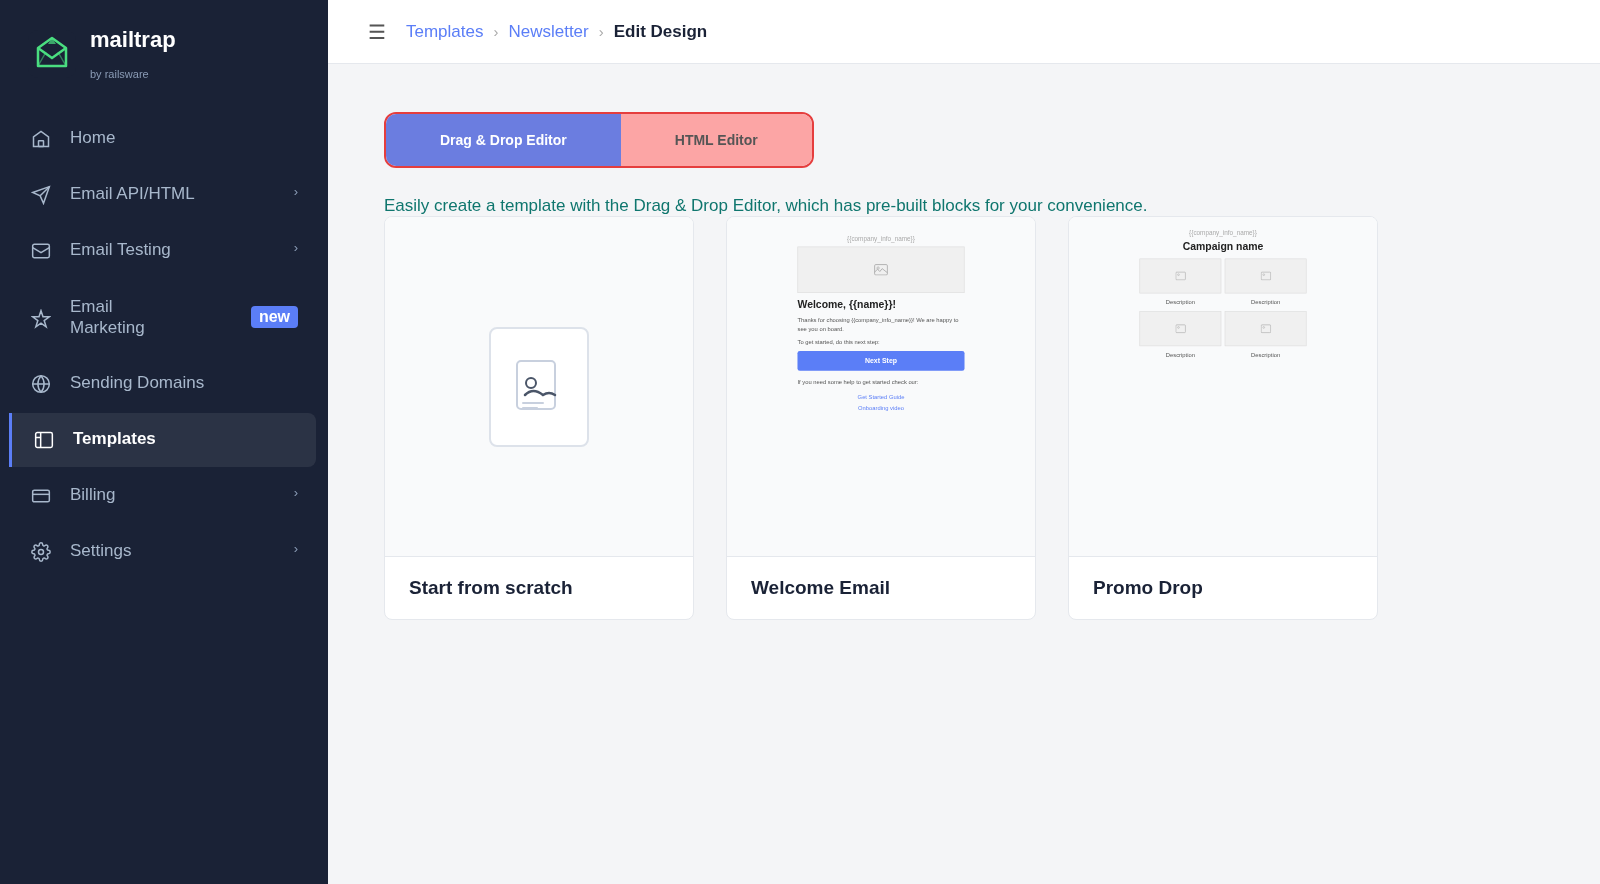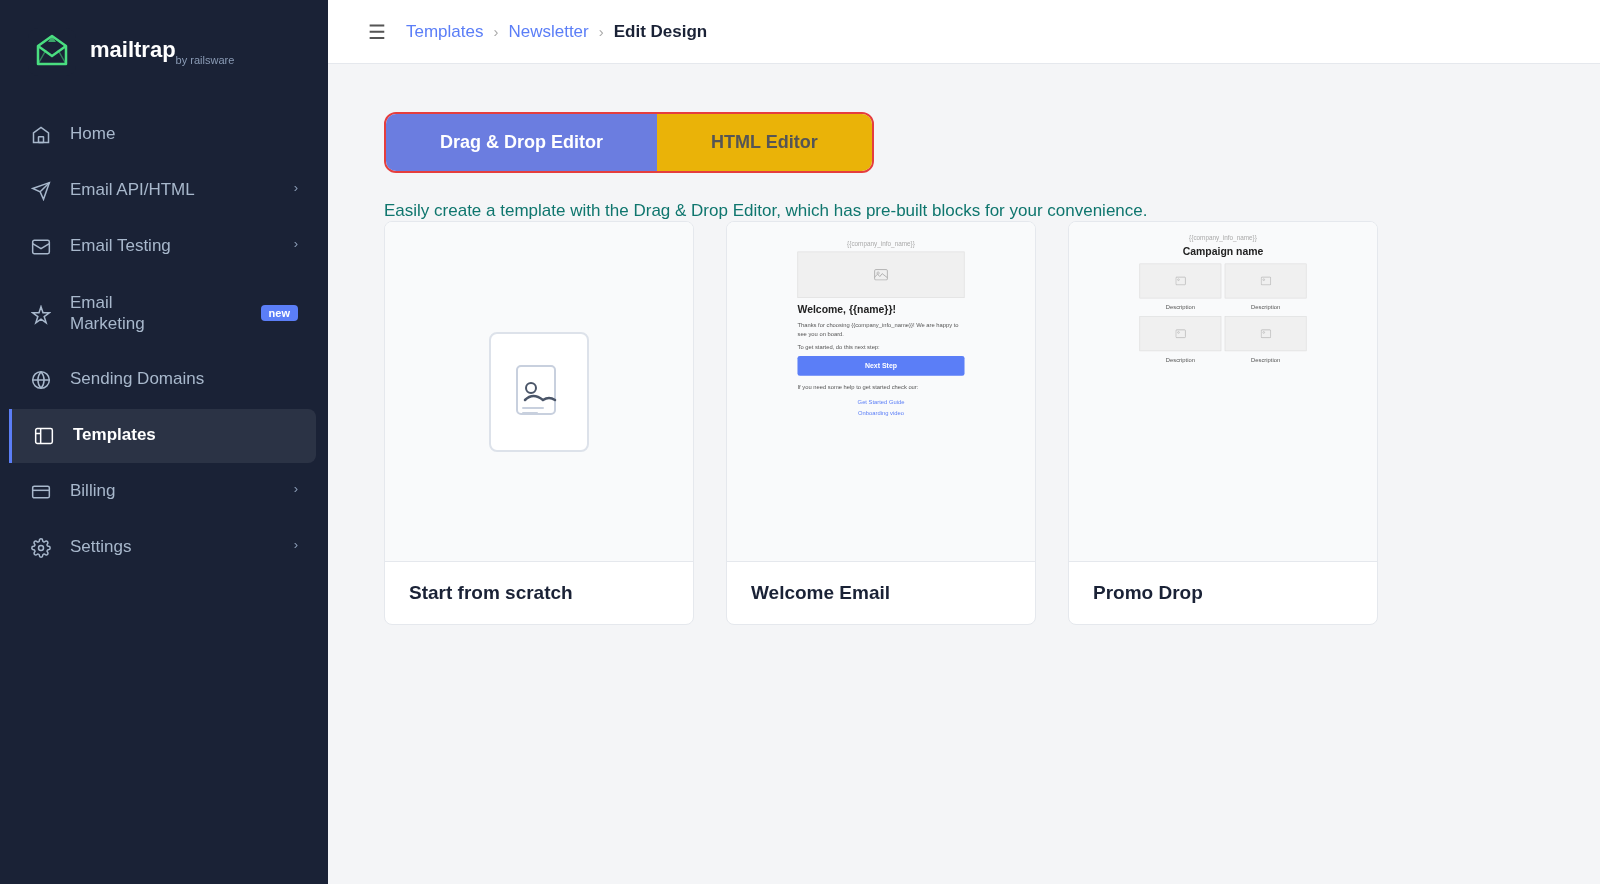--- a/index.html
+++ b/index.html
@@ -20,21 +20,21 @@
       align-items: center;
       padding: 28px 28px 32px 28px;
       gap: 14px;
     }
     .logo-icon {
       width: 48px;
       height: 48px;
     }
     .logo-text {
       display: flex;
-      flex-direction: row;
+      flex-direction: column;
     }
     .logo-title {
       color: #ffffff;
       font-size: 22px;
       font-weight: 700;
       line-height: 1.1;
     }
     .logo-subtitle {
       color: #8a9bb5;
       font-size: 11px;
@@ -79,21 +79,21 @@
       flex-shrink: 0;
     }
     .nav-item .nav-label { flex: 1; line-height: 1.2; }
     .nav-item .nav-arrow {
       color: #8a9bb5;
       font-size: 13px;
     }
     .new-badge {
       background: #5b7ef7;
       color: #fff;
-      font-size: 11px;
+      font-size: 16px;
       font-weight: 700;
       padding: 2px 8px;
       border-radius: 4px;
       text-transform: lowercase;
     }
     .nav-item-email-marketing { flex-wrap: wrap; align-items: flex-start; }
     .nav-item-email-marketing .nav-icon { margin-top: 3px; }
     .nav-item-email-marketing .nav-label { display: flex; flex-direction: column; line-height: 1.3; }
 
     
@@ -151,33 +151,33 @@
     
     .editor-toggle-wrapper {
       border: 2.5px solid #e53e3e;
       border-radius: 12px;
       display: inline-flex;
       overflow: hidden;
       margin-bottom: 28px;
     }
     .editor-btn {
       padding: 18px 54px;
-      font-size: 18px;
+      font-size: 14px;
       font-weight: 600;
       cursor: pointer;
       border: none;
       background: transparent;
       transition: background 0.15s, color 0.15s;
     }
     .editor-btn.active {
       background: #6b7de0;
       color: #fff;
     }
     .editor-btn.inactive {
-      background: #eab308;
+      background: #fca5a5;
       color: #555;
     }
 
     
     .editor-desc {
       font-size: 17px;
       color: #0f766e;
       max-width: 900px;
     }
 

